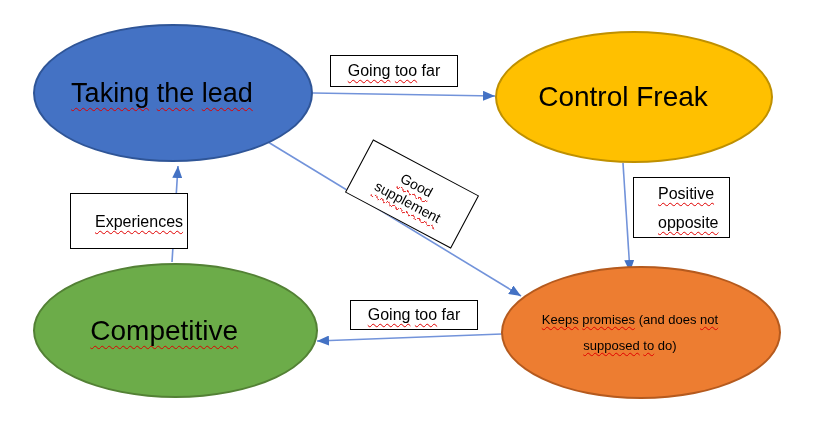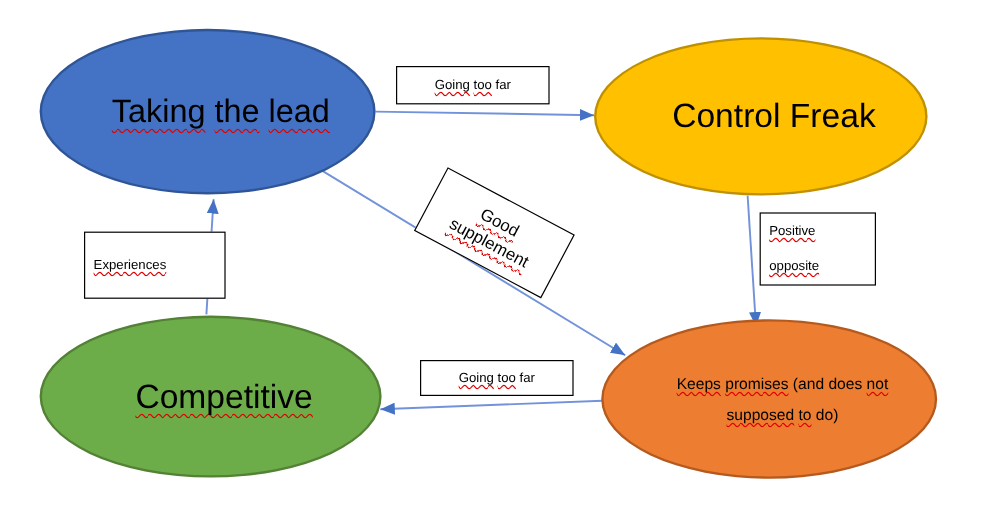--- a/index.html
+++ b/index.html
@@ -7,42 +7,42 @@
     --arrow-head:#4472C4;
     --squiggle:#E00000;
   }
   html,body{margin:0;padding:0;background:#fff;}
   body{font-family:"Liberation Sans", sans-serif;color:#000;}
   .canvas{position:relative;width:828px;height:423px;background:#fff;overflow:hidden;}
   .arrows{position:absolute;left:0;top:0;width:828px;height:423px;}
 
   .node{
     position:absolute;border-radius:50%;
-    display:flex;align-items:center;justify-content:flex-end;
+    display:flex;align-items:center;justify-content:flex-start;
     text-align:center;box-sizing:border-box;
   }
   .node .txt{width:92%;}
   .tline{white-space:nowrap;}
 
   .node-blue  {left:33px;  top:24px;  width:280px; height:138px; border:2.5px solid #2F5597;}
   .node-blue .txt{font-size:27px;}
   .node-yellow{left:495px; top:31px;  width:278px; height:132px; border:2.5px solid #BF9000;}
   .node-yellow .txt{font-size:28px;}
   .node-green {left:33px;  top:263px; width:285px; height:135px; border:2.5px solid #538135;}
   .node-green .txt{font-size:28px;}
   .node-orange{left:501px; top:266px; width:280px; height:133px; border:2.5px solid #B55A1E;}
   .node-orange .txt{font-size:13px;}
   .node-orange .tline{line-height:26px;}
 
   .lblbox{
     position:absolute;background:#fff;border:1.5px solid #000;box-sizing:border-box;
-    display:flex;flex-direction:column;justify-content:center;font-size:11px;
+    display:flex;flex-direction:column;justify-content:center;font-size:16px;
   }
   .lblbox.center{align-items:center;text-align:center;}
-  .lblbox.left{align-items:flex-start;padding-left:7px;}
+  .lblbox.left{align-items:flex-start;padding-left:24px;}
   .lblbox.left .tline{line-height:29px;}
 
   .box-gtf-top   {left:330px; top:55px;  width:128px; height:32px;}
   .box-exp       {left:70px;  top:193px; width:118px; height:56px;}
   .box-pos       {left:633px; top:177px; width:97px;  height:61px;}
   .box-gtf-bottom{left:350px; top:300px; width:128px; height:30px;}
   .box-good{
     left:352px; top:164px; width:120px; height:60px;
     transform:rotate(28deg);font-size:14px;
   }

